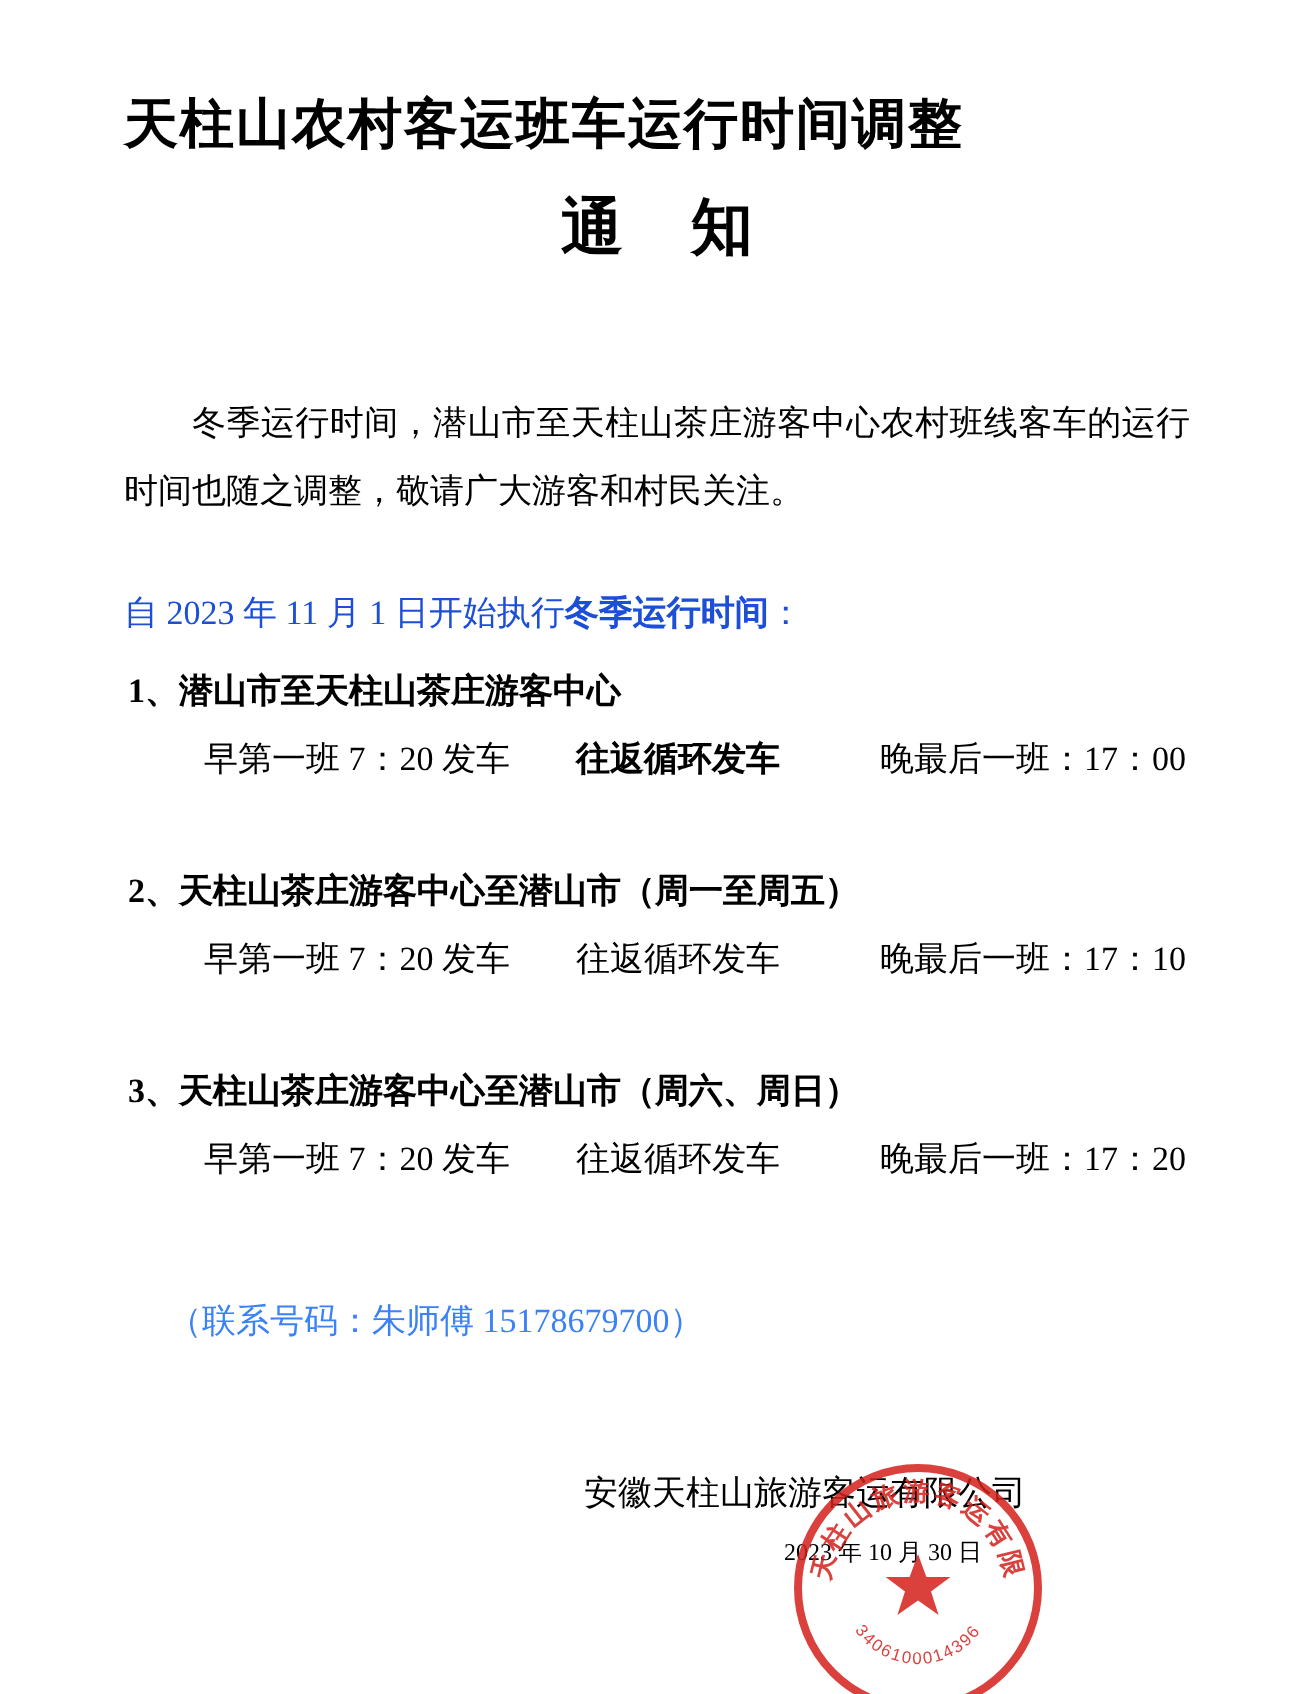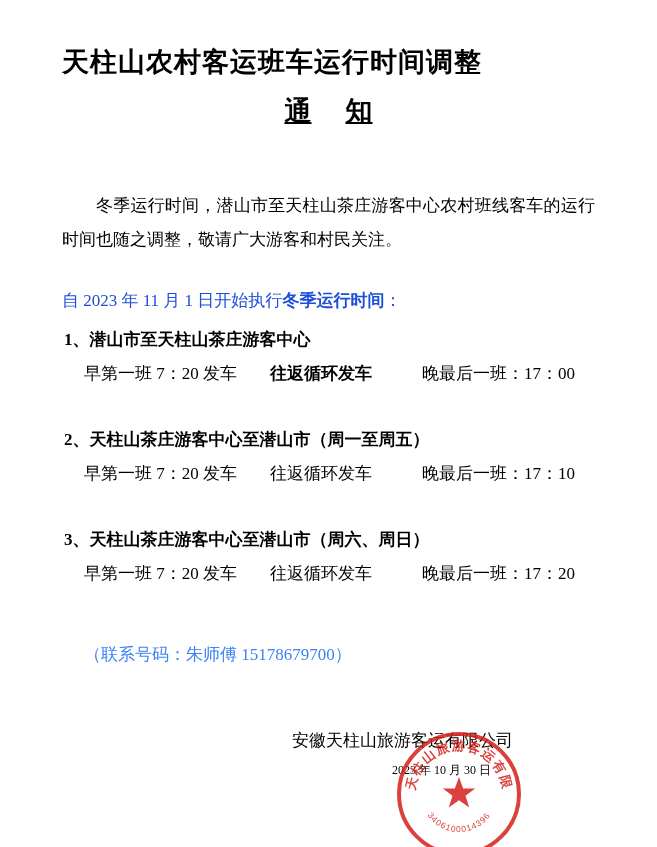--- a/index.html
+++ b/index.html
@@ -26,26 +26,25 @@
     text-align: left;
     font-size: 27px;
     font-weight: bold;
     letter-spacing: 1px;
     line-height: 1.5;
     margin-top: 42px;
     color: #000;
   }
   .doc-title-line2 {
     text-align: center;
-    font-size: 27px;
+    font-size: 31px;
     font-weight: bold;
     line-height: 1.5;
     margin-top: 8px;
     color: #000;
-    text-decoration: underline;
   }
   .doc-title-line2 .sp {
     display: inline-block;
     width: 34px;
   }
   .intro {
     margin-top: 58px;
     font-size: 17px;
     line-height: 2.0;
     text-align: justify;
@@ -68,21 +67,21 @@
     font-size: 17px;
     font-weight: bold;
     line-height: 2.0;
     color: #000;
     margin-left: 2px;
   }
   .route-times {
     font-size: 17px;
     line-height: 2.0;
     color: #000;
-    margin-left: 22px;
+    margin-left: 40px;
     display: flex;
     align-items: center;
   }
   .rt-first {
     width: 186px;
     flex: none;
   }
   .rt-mid {
     width: 152px;
     flex: none;

